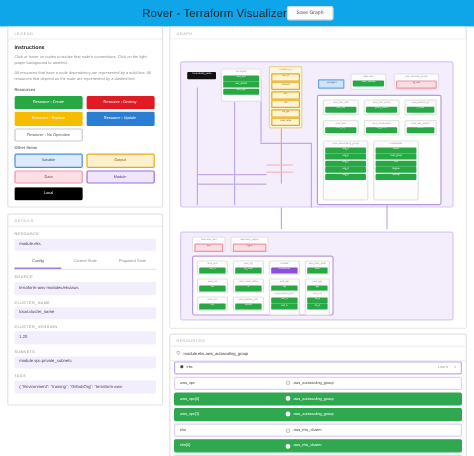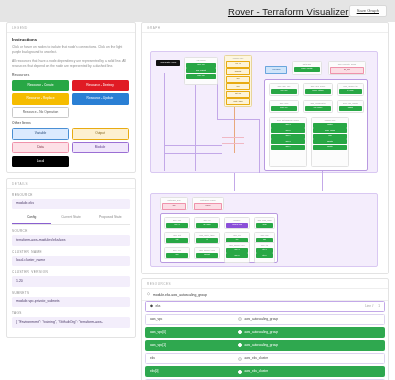--- a/index.html
+++ b/index.html
@@ -7,23 +7,22 @@
     width: 395px; height: 380px;
     background: #ffffff;
     font-family: "Liberation Sans", sans-serif;
     overflow: hidden;
   }
   .app { position: relative; width: 395px; height: 380px; }
 
   
   .header {
     height: 22px; display: flex; align-items: center;
-    justify-content: flex-end; padding: 0 8px 0 9px;
-    background: #e5e5e5;
-    text-decoration: underline;
+    justify-content: center; padding: 0 8px 0 9px;
+    background: #0ea5e9;
   }
   .app-title { font-size: 9.5px; color: #1c1c1c; letter-spacing: .1px; }
   .save-btn {
     font-size: 4.2px; color: #555; background: #fdfdfd;
     border: .5px solid #d8d8d8; border-radius: 2px;
     padding: 3px 7px; line-height: 1;
   }
 
   
   .body { display: flex; gap: 5px; padding: 0 6px 0 6px; }

